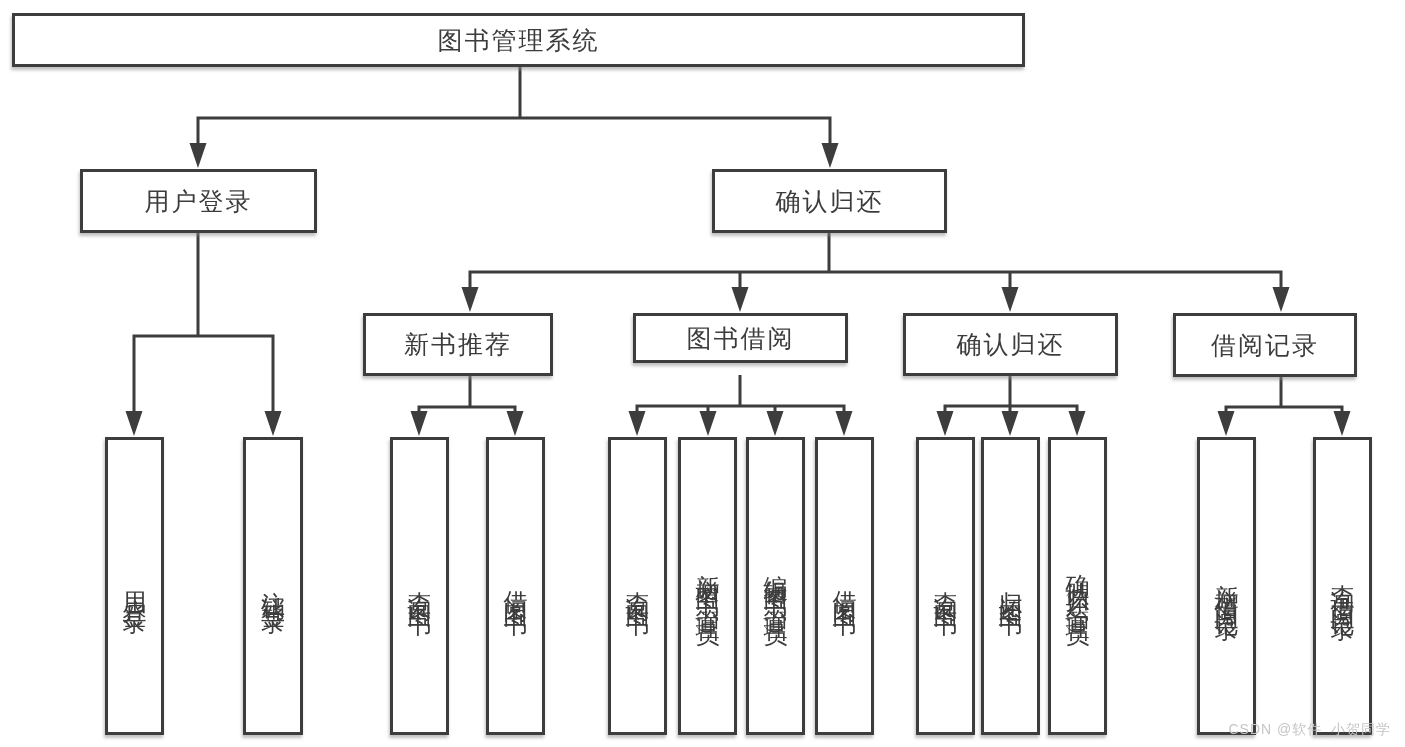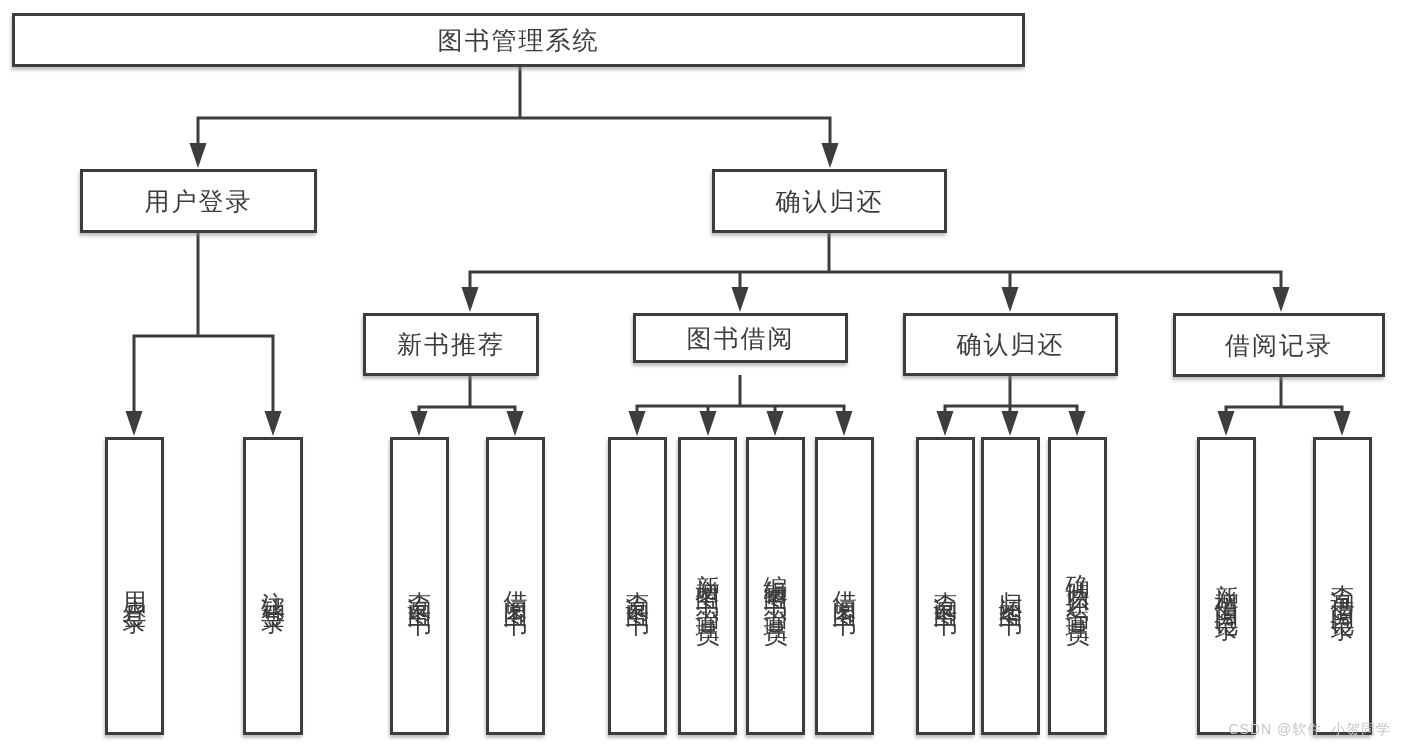--- a/index.html
+++ b/index.html
@@ -82,30 +82,30 @@
     <span>图书管理系统</span>
   </div>
 
   <div class="node h-node" style="left:80px;top:169px;width:237px;height:64px">
     <span>用户登录</span>
   </div>
   <div class="node h-node" style="left:712px;top:169px;width:235px;height:64px">
     <span>确认归还</span>
   </div>
 
-  <div class="node h-node" style="left:363px;top:313px;width:176px;height:63px">
+  <div class="node h-node" style="left:363px;top:313px;width:190px;height:63px">
     <span>新书推荐</span>
   </div>
   <div class="node h-node" style="left:633px;top:313px;width:215px;height:50px">
     <span>图书借阅</span>
   </div>
   <div class="node h-node" style="left:903px;top:313px;width:215px;height:63px">
     <span>确认归还</span>
   </div>
-  <div class="node h-node" style="left:1173px;top:313px;width:212px;height:64px">
+  <div class="node h-node" style="left:1173px;top:313px;width:184px;height:64px">
     <span>借阅记录</span>
   </div>
 
   <div class="node v-node" style="left:105px;top:437px;width:59px;height:298px">
     <span class="vtext">用户登录</span>
   </div>
   <div class="node v-node" style="left:243px;top:437px;width:60px;height:298px">
     <span class="vtext">注销登录</span>
   </div>
 

